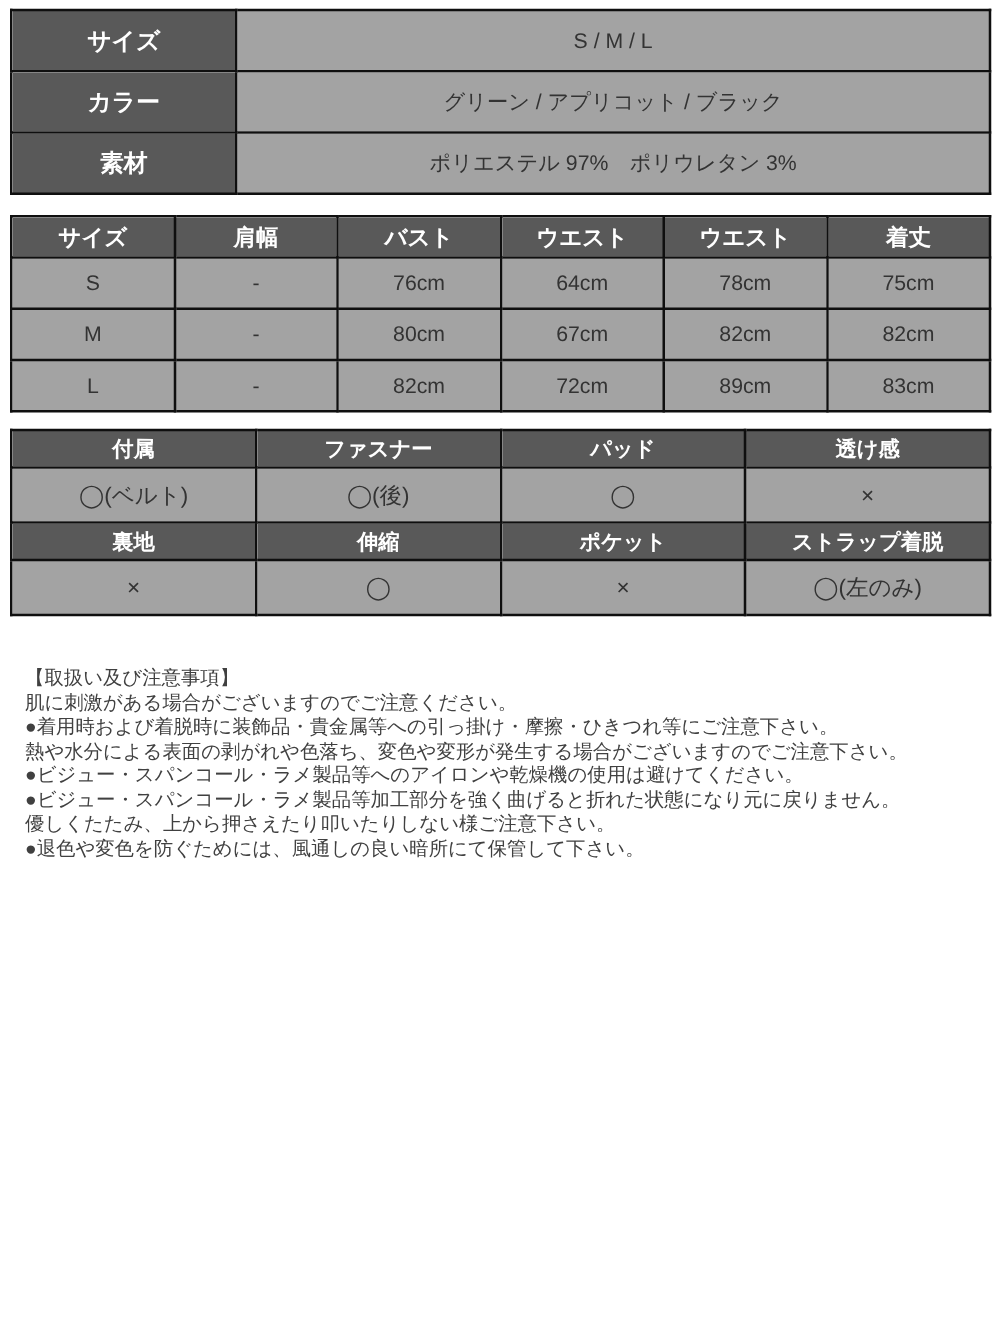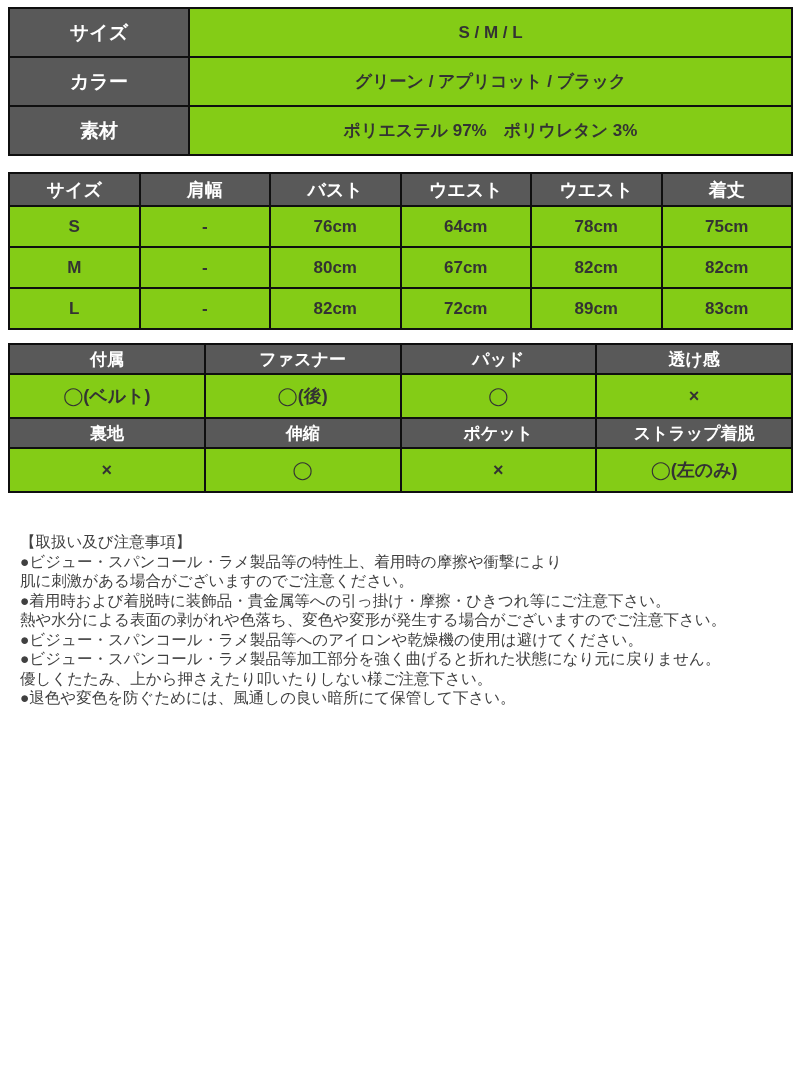--- a/index.html
+++ b/index.html
@@ -29,21 +29,21 @@
     vertical-align: middle;
     padding: 0;
     overflow: hidden;
     white-space: nowrap;
   }
   .hd {
     background: #595959;
     color: #ffffff;
     font-weight: bold;
   }
-  .vl { color: #333333; background: #84cc16; font-weight: bold; }
+  .vl { color: #333333; background: #a3a3a3; }
 
   
   #spec-table { top: 7px; }
   #spec-table td { height: 49px; }
   #spec-table .hd { font-size: 19px; }
   #spec-table .vl { font-size: 17px; }
 
   
   #size-table { top: 172px; }
   #size-table th { height: 33px; font-size: 18px; }
@@ -157,21 +157,20 @@
         <td class="vl">×</td>
         <td class="vl">◯</td>
         <td class="vl">×</td>
         <td class="vl">◯(左のみ)</td>
       </tr>
     </tbody>
   </table>
 
   <div class="notes">
     <div>【取扱い及び注意事項】</div>
-    <div>●ビジュー・スパンコール・ラメ製品等の特性上、着用時の摩擦や衝撃により</div>
     <div>肌に刺激がある場合がございますのでご注意ください。</div>
     <div>●着用時および着脱時に装飾品・貴金属等への引っ掛け・摩擦・ひきつれ等にご注意下さい。</div>
     <div>熱や水分による表面の剥がれや色落ち、変色や変形が発生する場合がございますのでご注意下さい。</div>
     <div>●ビジュー・スパンコール・ラメ製品等へのアイロンや乾燥機の使用は避けてください。</div>
     <div>●ビジュー・スパンコール・ラメ製品等加工部分を強く曲げると折れた状態になり元に戻りません。</div>
     <div>優しくたたみ、上から押さえたり叩いたりしない様ご注意下さい。</div>
     <div>●退色や変色を防ぐためには、風通しの良い暗所にて保管して下さい。</div>
   </div>
 
 </div>

